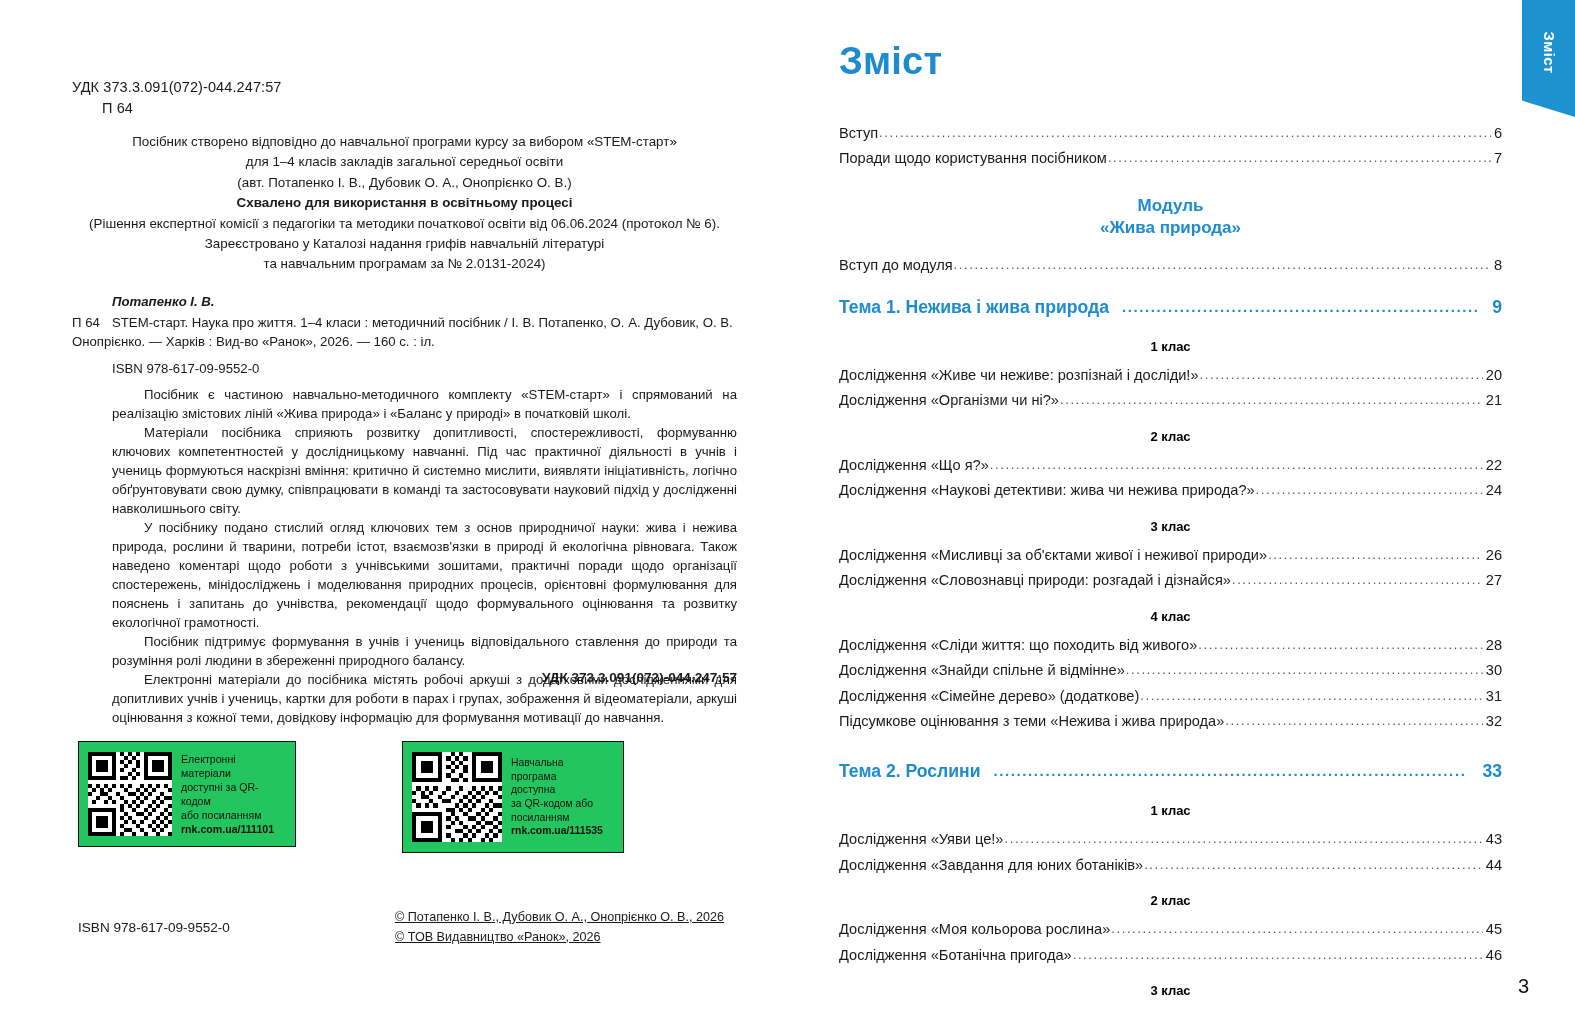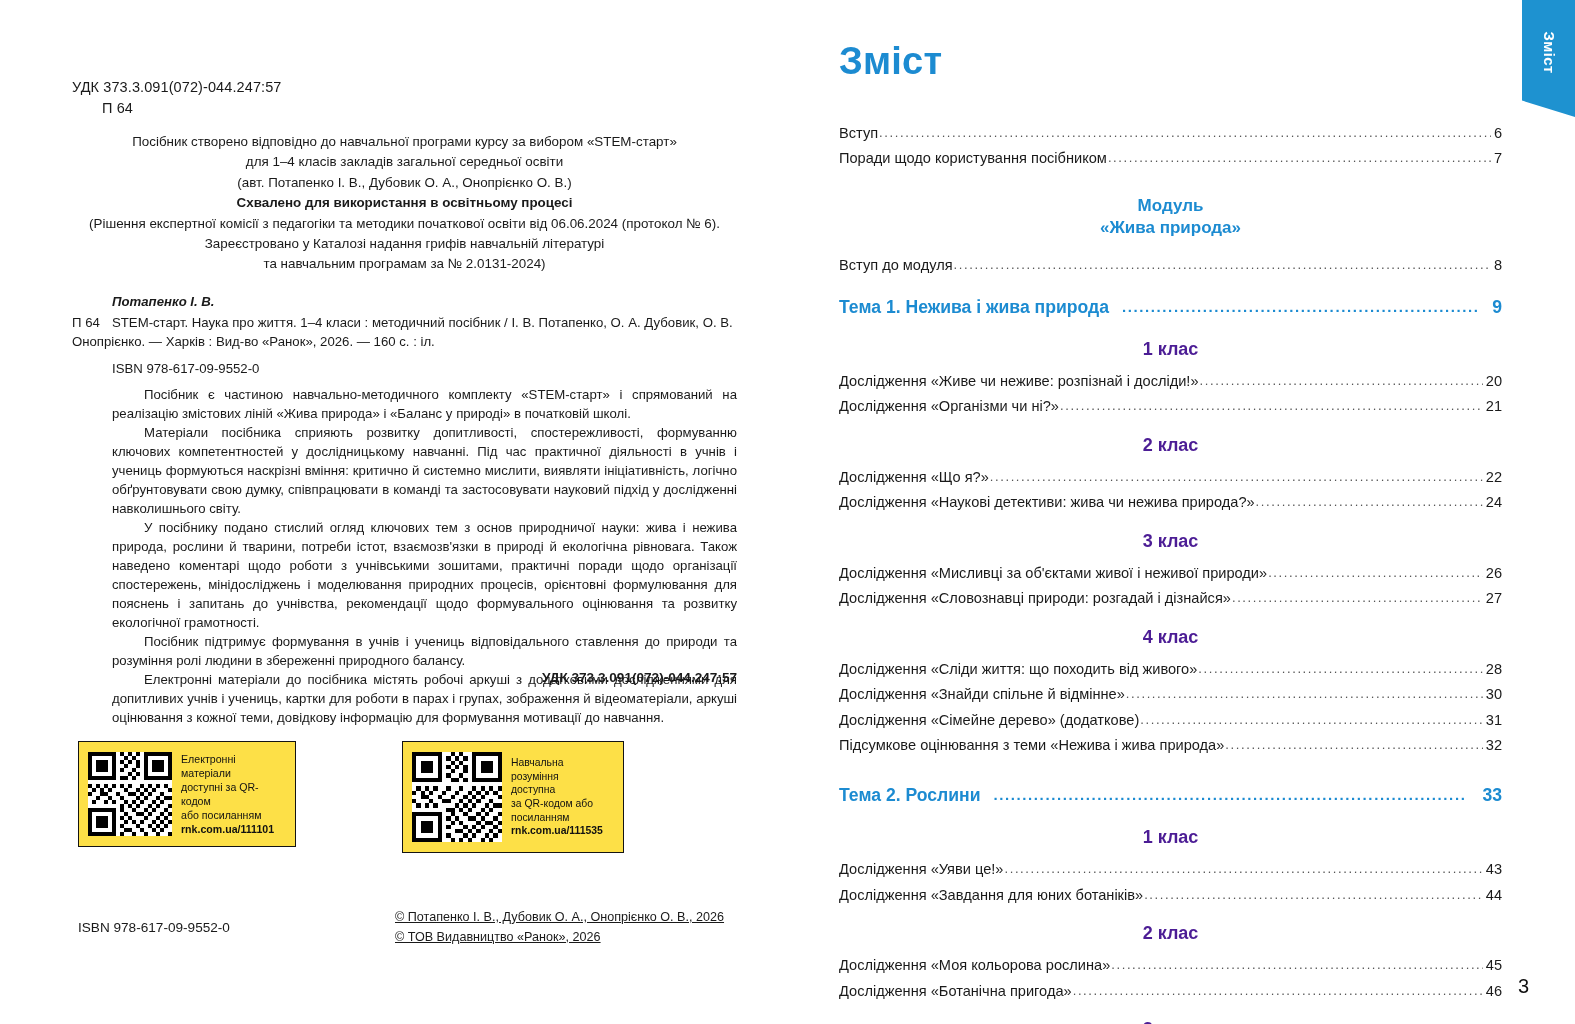--- a/index.html
+++ b/index.html
@@ -104,21 +104,21 @@
     position: absolute;
     left: 78px;
     top: 741px;
     width: 560px;
     height: 112px;
   }
   .qr-box {
     position: absolute;
     top: 0;
     border: 1px solid #141414;
-    background: #fde047;
+    background: #22c55e;
     box-sizing: border-box;
     display: flex;
     align-items: center;
     padding: 7px 9px;
   }
   #qr-box-materials { left: 0;   width: 218px; height: 106px; }
   #qr-box-program   { left: 324px; width: 222px; height: 112px; }
   .qr-img {
     width: 84px;
     height: 84px;
@@ -212,22 +212,22 @@
     text-align: center;
     color: #1c8bd1;
     font-weight: bold;
     font-size: 17px;
     line-height: 1.28;
     margin: 24px 0 14px 0;
   }
   .grade-head {
     text-align: center;
     font-weight: bold;
-    font-size: 18px;
-    color: #4c1d95;
+    font-size: 13px;
+    color: #000000;
     margin: 16px 0 8px 0;
   }
   .gap-sm { height: 14px; }
   .gap-md { height: 22px; }
 
   #page-number {
     position: absolute;
     right: 46px;
     bottom: 26px;
     font-size: 20px;
@@ -552,21 +552,21 @@
               <rect x="19" y="19" width="1" height="1"></rect>
             <rect x="9" y="20" width="1" height="1"></rect>
               <rect x="11" y="20" width="1" height="1"></rect>
               <rect x="13" y="20" width="1" height="1"></rect>
             <rect x="16" y="20" width="1" height="1"></rect>
               <rect x="18" y="20" width="1" height="1"></rect>
           </g>
         </svg>
         <div class="qr-caption">
           <div>Навчальна</div>
-          <div>розуміння</div>
+          <div>програма</div>
           <div>доступна</div>
           <div>за QR-кодом або</div>
           <div>посиланням</div>
           <div class="url">rnk.com.ua/111535</div>
         </div>
       </div>
     </div>
 
     <div class="isbn-foot">ISBN 978-617-09-9552-0</div>
 

